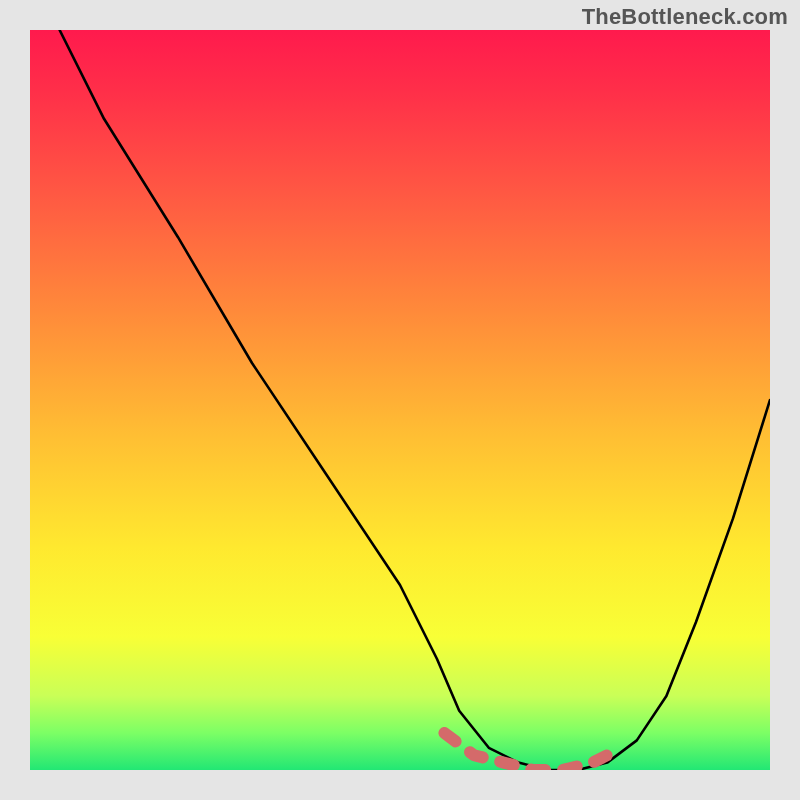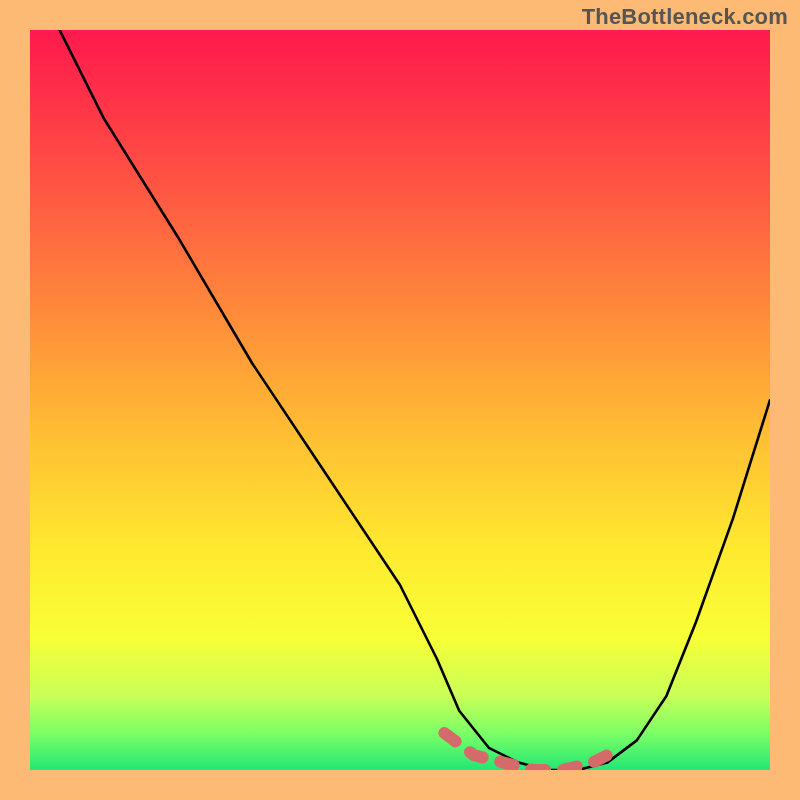--- a/index.html
+++ b/index.html
@@ -8,21 +8,21 @@
     width: 800px;
     height: 800px;
     overflow: hidden;
     background: #000;
     font-family: Arial, Helvetica, sans-serif;
   }
   .frame {
     position: relative;
     width: 800px;
     height: 800px;
-    background: #fdba74;
+    background: #e5e5e5;
   }
   .watermark {
     position: absolute;
     top: 4px;
     right: 12px;
     font-size: 22px;
     font-weight: 600;
     color: #555;
     letter-spacing: 0.2px;
     z-index: 20;

